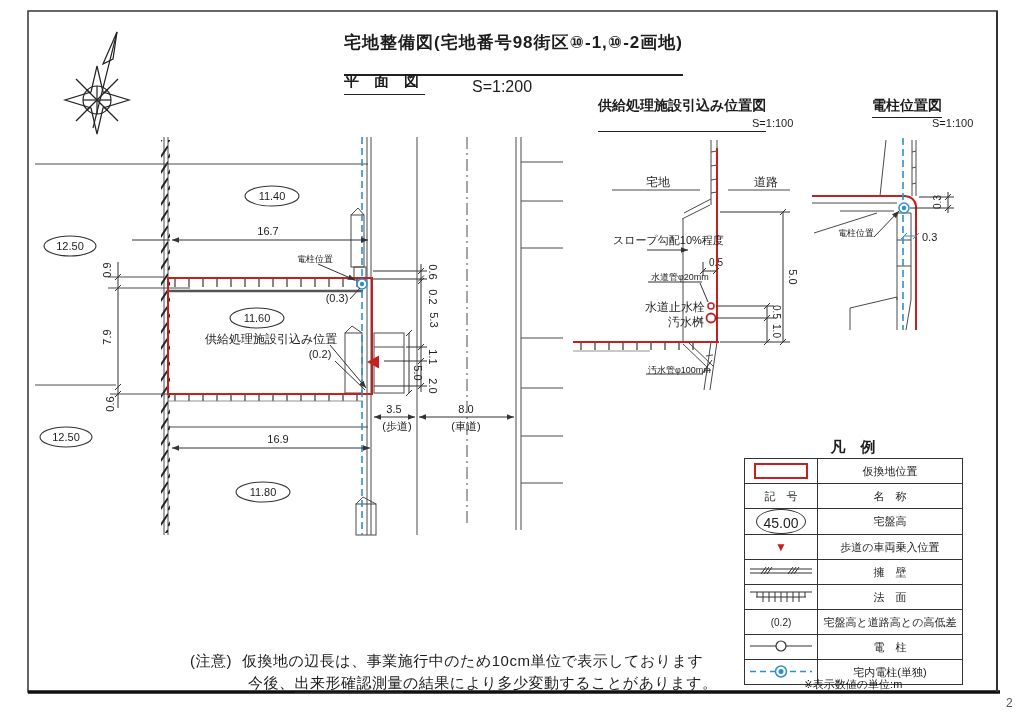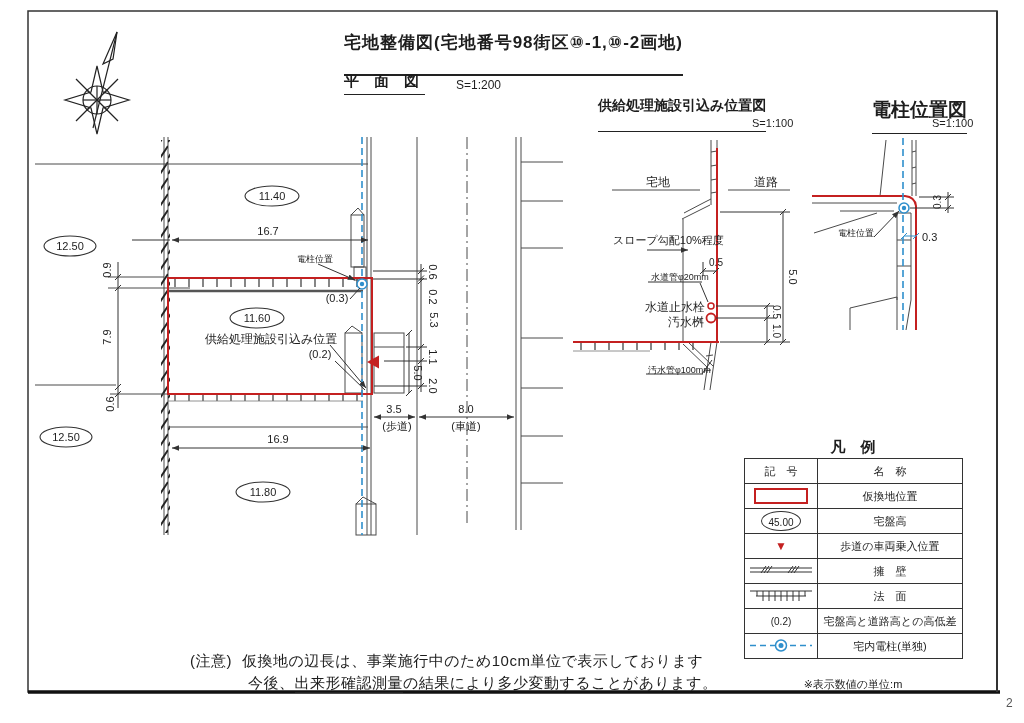--- a/index.html
+++ b/index.html
@@ -3,33 +3,33 @@
 <meta charset="utf-8">
 <style>
   html,body{margin:0;padding:0;background:#e9e9e9;}
   .page{position:relative;width:1024px;height:723px;background:#ffffff;overflow:hidden;
         font-family:"Liberation Sans","DejaVu Sans",sans-serif;color:#1d1d1d;}
   svg text{font-family:"Liberation Sans","DejaVu Sans",sans-serif;fill:#1d1d1d;}
   .abs{position:absolute;white-space:nowrap;}
   .h-main{left:344px;top:31px;font-size:17px;font-weight:bold;letter-spacing:1px;
           border-bottom:2px solid #222;padding-bottom:20px;}
   .h-plan{left:344px;top:72px;font-size:15px;font-weight:bold;border-bottom:1.5px solid #222;padding:0 6px 3px 0;}
-  .h-plan-scale{left:456px;top:78px;font-size:12px;}
+  .h-plan-scale{left:472px;top:78px;font-size:16px;}
   .h-supply{left:598px;top:97px;font-size:14px;font-weight:bold;border-bottom:1.5px solid #222;padding-bottom:16px;}
   .h-supply-scale{left:752px;top:117px;font-size:11px;}
-  .h-pole{left:872px;top:97px;font-size:19px;font-weight:bold;border-bottom:1.5px solid #222;padding-bottom:10px;}
+  .h-pole{left:872px;top:97px;font-size:14px;font-weight:bold;border-bottom:1.5px solid #222;padding-bottom:2px;}
   .h-pole-scale{left:932px;top:117px;font-size:11px;}
   .legend-title{left:744px;top:438px;width:218px;text-align:center;font-size:15px;font-weight:bold;}
   .legend{left:744px;top:458px;border-collapse:collapse;table-layout:fixed;}
   .legend td,.legend th{border:1.2px solid #333;font-weight:normal;text-align:center;
           font-size:11px;padding:0;height:24px;overflow:hidden;}
   .legend .c-sym{width:72px;}
   .legend .c-name{width:144px;}
   .sym-rect{display:inline-block;width:50px;height:12px;border:2px solid #c42020;vertical-align:middle;}
-  .sym-ellipse{display:inline-block;border:1.3px solid #333;border-radius:50%;padding:5px 6px 2px 6px;font-size:10px;}
+  .sym-ellipse{display:inline-block;border:1.3px solid #333;border-radius:50%;padding:5px 6px 2px 6px;font-size:14px;}
   .sym-tri{color:#c42020;font-size:12px;line-height:1;}
   .unit-note{left:744px;top:677px;width:218px;text-align:center;font-size:11px;}
   .note{left:190px;top:650px;font-size:15px;line-height:1.45;letter-spacing:0.5px;}
   .note .pfx{margin-right:10px;}
   .note .indent{padding-left:58px;}
   .note .u{border-bottom:1.5px solid #222;padding-bottom:1px;text-align:center;}
   .page-num{left:1006px;top:696px;font-size:12px;color:#555;}
 </style>
 </head>
 <body>
@@ -319,26 +319,26 @@
 <div class="abs h-supply">供給処理施設引込み位置図</div>
 <div class="abs h-supply-scale">S=1:100</div>
 <div class="abs h-pole">電柱位置図</div>
 <div class="abs h-pole-scale">S=1:100</div>
 
 
 <div class="abs legend-title">凡　例</div>
 <table class="abs legend">
   <tbody>
         <tr>
+    <td><span class="sym-rect"></span></td>
+    <td>仮換地位置</td>
+  </tr>
+  <tr>
     <th class="c-sym">記　号</th>
     <th class="c-name">名　称</th>
-  </tr>
-  <tr>
-    <td><span class="sym-rect"></span></td>
-    <td>仮換地位置</td>
   </tr>
   <tr>
     <td><span class="sym-ellipse">45.00</span></td>
     <td>宅盤高</td>
   </tr>
   <tr>
     <td><span class="sym-tri">▼</span></td>
     <td>歩道の車両乗入位置</td>
   </tr>
   <tr>
@@ -361,20 +361,29 @@
       </svg>
     </td>
     <td>法　面</td>
   </tr>
   <tr>
     <td><span style="font-size:10px;">(0.2)</span></td>
     <td>宅盤高と道路高との高低差</td>
   </tr>
   <tr>
     <td>
+      <svg width="66" height="14">
+        <line x1="2" y1="7" x2="64" y2="7" stroke="#333" stroke-width="1.2"></line>
+        <circle cx="33" cy="7" r="5" fill="#fff" stroke="#333" stroke-width="1.2"></circle>
+      </svg>
+    </td>
+    <td>電　柱</td>
+  </tr>
+  <tr>
+    <td>
       <svg width="66" height="15">
         <line x1="2" y1="7.5" x2="64" y2="7.5" stroke="#2f8fcc" stroke-width="1.6" stroke-dasharray="6,4"></line>
         <circle cx="33" cy="7.5" r="5.5" fill="#fff" stroke="#2f8fcc" stroke-width="1.5"></circle>
         <circle cx="33" cy="7.5" r="2.5" fill="#2f8fcc"></circle>
       </svg>
     </td>
     <td>宅内電柱(単独)</td>
   </tr>
 </tbody>
     </table>

